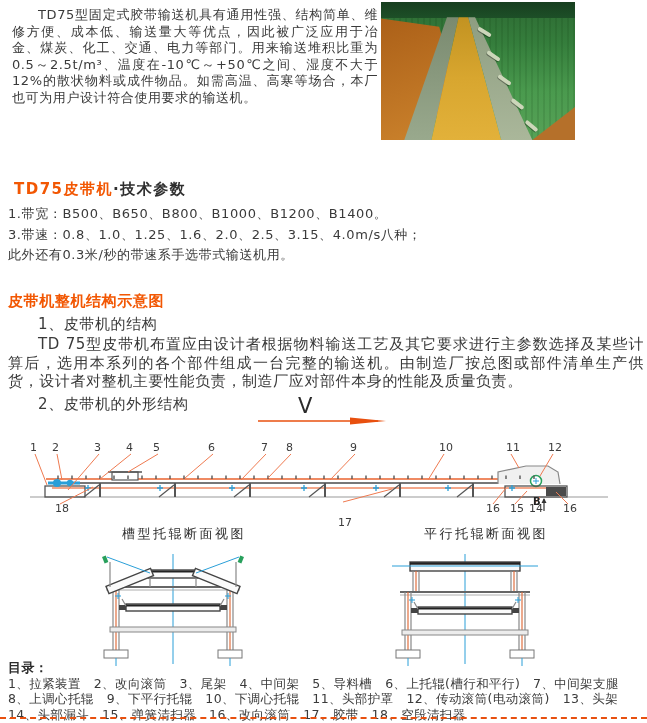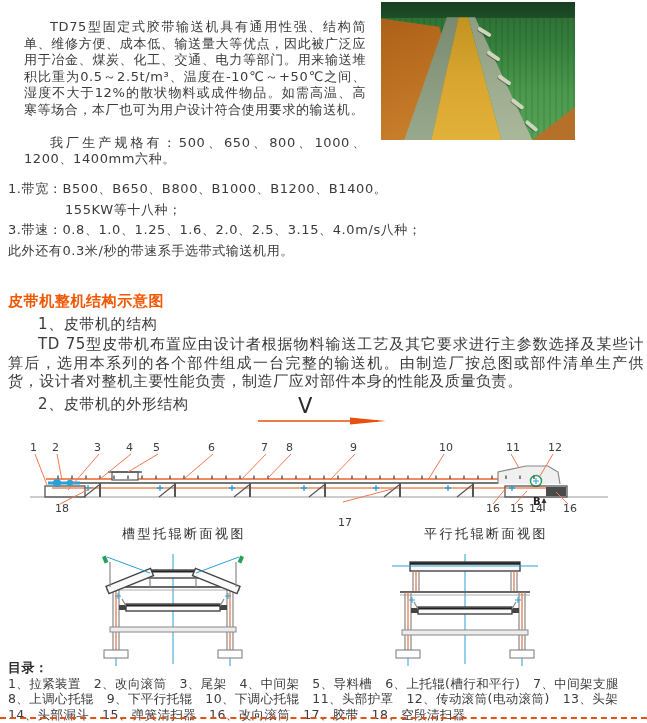--- a/index.html
+++ b/index.html
@@ -4,21 +4,21 @@
 <style>
   html,body{margin:0;padding:0;background:#fff;}
   #page{
     position:relative;width:647px;height:723px;background:#fff;overflow:hidden;
     font-family:"DejaVu Sans",sans-serif;color:#3a3a3a;
   }
   
   .abs{position:absolute;}
   #intro-text{left:8px;top:3px;width:374px;font-size:13px;line-height:16.6px;
     text-align:justify;letter-spacing:0.6px;z-index:3;}
-  #intro-text p{margin:16px;text-indent:2em;}
+  #intro-text p{margin:4px;text-indent:2em;}
   #tech{left:8px;top:180px;width:634px;z-index:3;}
   .sec-title{font-size:15px;font-weight:bold;letter-spacing:1.5px;margin:0 0 6px 6px;}
   .accent{color:#f25703;}
   .dark{color:#2e2e2e;}
   #tech p.titem{margin:0 0 2px 0;font-size:13px;line-height:18.5px;letter-spacing:0.6px;
     padding-left:57px;text-indent:-57px;}
   #tech p.tcont{margin:0 0 2px 0;font-size:13px;line-height:18.5px;letter-spacing:0.6px;
     padding-left:57px;}
   #structure{left:8px;top:292px;width:636px;z-index:3;}
   #structure p{margin:0;font-size:15px;line-height:18.6px;letter-spacing:0.6px;}
@@ -66,41 +66,40 @@
   #catalog p{margin:0;font-size:12.5px;line-height:15.6px;letter-spacing:0.4px;color:#3a3a3a;}
   #bottom-dash{left:0;right:0;top:717px;border-top:2px dashed #e8500f;z-index:3;}
 </style>
 </head>
 <body>
 
 <div id="page">
 
   <div id="intro-text" class="abs">
     <p>TD75型固定式胶带输送机具有通用性强、结构简单、维修方便、成本低、输送量大等优点，因此被广泛应用于冶金、煤炭、化工、交通、电力等部门。用来输送堆积比重为0.5～2.5t/m³、温度在-10℃～+50℃之间、湿度不大于12%的散状物料或成件物品。如需高温、高寒等场合，本厂也可为用户设计符合使用要求的输送机。</p>
-    <p>我厂生产规格有：500、650、800、1000、1200、1400mm六种。</p>
   </div>
 
   <div id="photo" class="abs">
     <div class="layer ph-streaks"></div>
     <div class="layer ph-trees"></div>
     <div class="layer ph-dirt-left"></div>
     <div class="layer ph-dirt-right"></div>
     <div class="layer ph-belt-left"></div>
     <div class="layer ph-material"></div>
     <div class="layer ph-belt-right"></div>
     <div class="ph-roller" style="left:96px;top:28px;transform:rotate(32deg);"></div>
     <div class="ph-roller" style="left:105px;top:52px;transform:rotate(34deg);"></div>
     <div class="ph-roller" style="left:116px;top:76px;transform:rotate(36deg);"></div>
     <div class="ph-roller" style="left:129px;top:100px;transform:rotate(38deg);"></div>
     <div class="ph-roller" style="left:143px;top:122px;transform:rotate(40deg);"></div>
   </div>
 
   <div id="tech" class="abs">
+    <p class="sec-title"><span class="accent">TD75皮带机</span><span class="dark">·技术参数</span></p>
     <p class="titem">1.带宽：B500、B650、B800、B1000、B1200、B1400。</p>
-    <p class="tcont">155KW等十八种；</p>
     <p class="titem">3.带速：0.8、1.0、1.25、1.6、2.0、2.5、3.15、4.0m/s八种；</p>
     <p class="titem">此外还有0.3米/秒的带速系手选带式输送机用。</p>
   </div>
 
   <div id="structure" class="abs">
     <p class="sec-title accent">皮带机整机结构示意图</p>
     <p class="sub">1、皮带机的结构</p>
     <p class="body">TD 75型皮带机布置应由设计者根据物料输送工艺及其它要求进行主参数选择及某些计算后，选用本系列的各个部件组成一台完整的输送机。由制造厂按总图或部件清单生产供货，设计者对整机主要性能负责，制造厂应对部件本身的性能及质量负责。</p>
     <p class="sub">2、皮带机的外形结构</p>
   </div>

